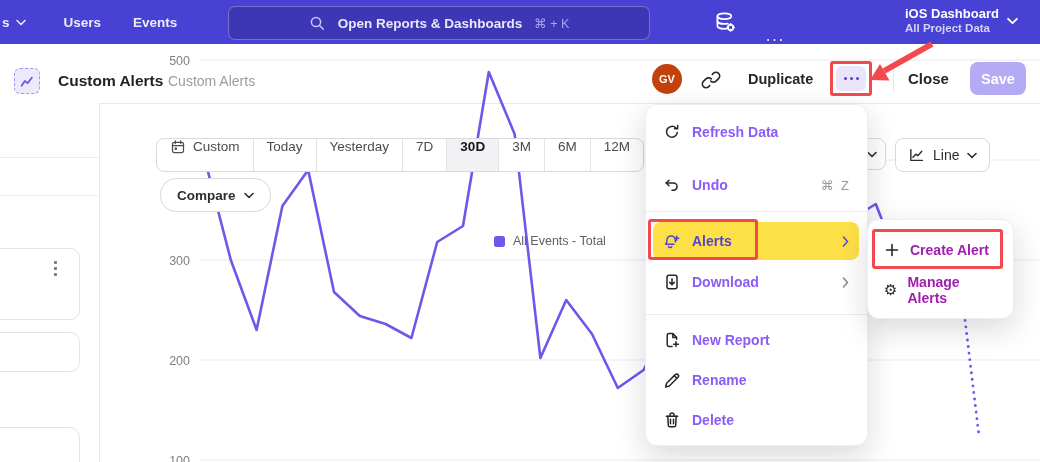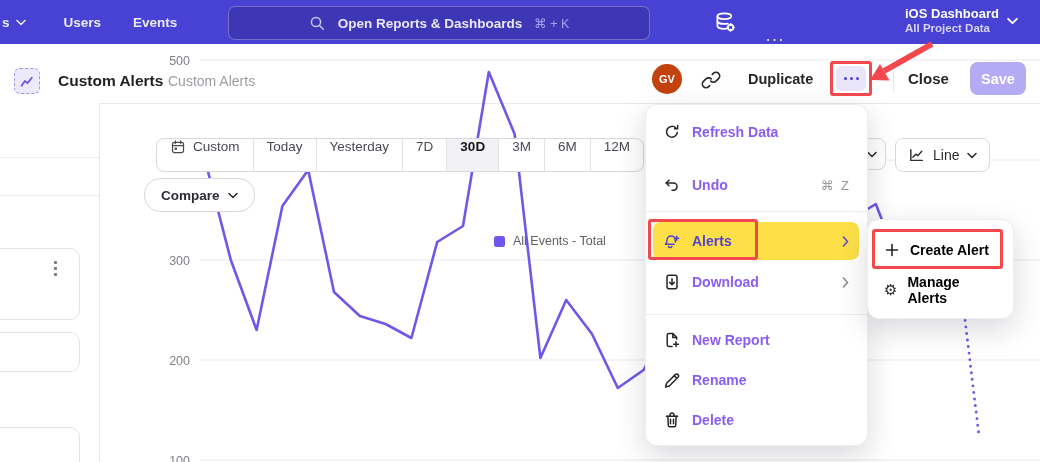--- a/index.html
+++ b/index.html
@@ -72,21 +72,21 @@
   .menu-sub{position:absolute;left:48px;font-size:12.5px;color:#9b9ba1;}
   .menu-shortcut{position:absolute;right:16px;font-size:13px;color:#9a9aa1;letter-spacing:2px;}
   .menu-divider{position:absolute;left:0;width:221px;height:1px;background:#ececef;}
   .row-chevron{margin-left:auto;}
 
   
   .submenu{left:867px;top:219px;width:145px;height:98px;background:#fff;border:1px solid #eeeef1;border-radius:12px;
     box-shadow:0 10px 30px rgba(20,20,43,.16);z-index:11;}
   .submenu-row{position:absolute;left:6px;width:133px;height:38px;border-radius:8px;display:flex;align-items:center;
     gap:10px;padding:0 10px;box-sizing:border-box;cursor:pointer;}
-  .submenu-row .lbl{font-size:14px;font-weight:700;color:#000000;}
+  .submenu-row .lbl{font-size:14px;font-weight:700;color:#a21caf;}
 
   
   .anno-box{border:3px solid #f2484e;border-radius:3px;z-index:20;pointer-events:none;background:transparent;}
   .gear-glyph{font-family:"DejaVu Sans",sans-serif;}
 </style>
 </head>
 <body>
 
 <div class="stage">
 
@@ -248,21 +248,21 @@
         <span>3M</span>
       </div>
     <div class="segment">
         <span>6M</span>
       </div>
     <div class="segment">
         <span>12M</span>
       </div>
   </div>
 
-  <div class="abs pill-btn" style="left:144px;top:178px;z-index:2;">
+  <div class="abs pill-btn" style="left:160px;top:178px;z-index:2;">
     <span>Compare</span>
     <svg width="10" height="7" viewBox="0 0 10 7">
         <polyline points="1,1.5 5,5.5 9,1.5" fill="none" stroke="#2c2c32" stroke-width="1.6" stroke-linecap="round" stroke-linejoin="round"></polyline>
       </svg>
   </div>
 
   <div class="abs rect-btn" style="left:800px;top:138px;width:86px;justify-content:flex-end;padding:0 8px;box-sizing:border-box;z-index:2;">
     <svg width="10" height="7" viewBox="0 0 10 7">
         <polyline points="1,1.5 5,5.5 9,1.5" fill="none" stroke="#2c2c32" stroke-width="1.6" stroke-linecap="round" stroke-linejoin="round"></polyline>
       </svg>

